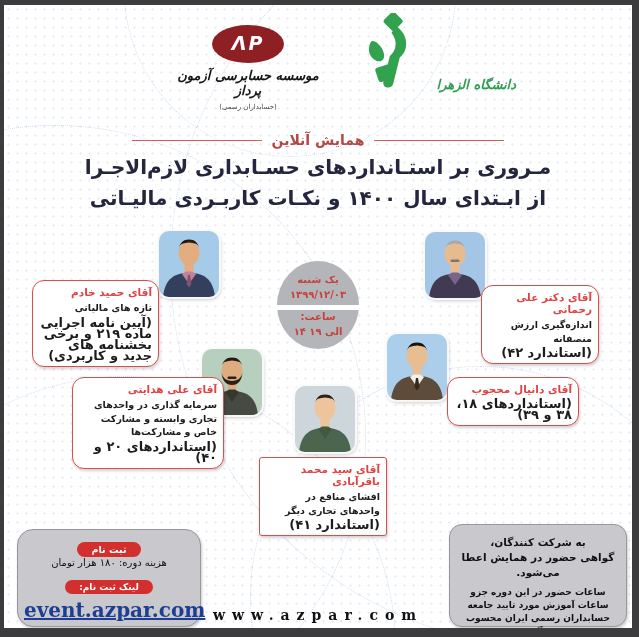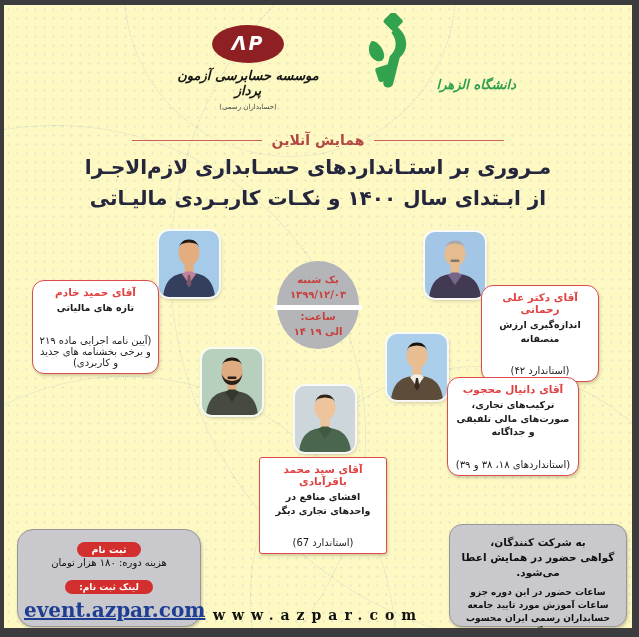--- a/index.html
+++ b/index.html
@@ -1,18 +1,18 @@
 <!DOCTYPE html>
 <html lang="fa"><head>
 <meta charset="utf-8">
 <style>
   html,body{margin:0;padding:0;background:#6b6b6b;}
   .frame{position:relative;width:639px;height:637px;box-sizing:border-box;
     border-style:solid;border-color:#3c3c3e;border-width:5px 7px 9px 4px;
-    background:#fef9c3;overflow:hidden;font-family:"DejaVu Sans",sans-serif;}
+    background:#ffffff;overflow:hidden;font-family:"DejaVu Sans",sans-serif;}
   
   .dots{position:absolute;inset:0;pointer-events:none;
     background-image:radial-gradient(rgba(110,140,205,.14) 1px,transparent 1.2px);
     background-size:9px 9px;}
   .pc{position:absolute;border:1.5px dotted rgba(110,145,210,.33);border-radius:50%;pointer-events:none;}
   #pc1{width:620px;height:620px;left:-260px;top:120px;}
   #pc2{width:760px;height:760px;right:-300px;top:-120px;}
   #pc3{width:460px;height:460px;right:-80px;bottom:-200px;}
   #pc4{width:540px;height:540px;left:-150px;bottom:-290px;}
   #pc5{width:330px;height:330px;left:120px;top:-180px;}
@@ -49,25 +49,25 @@
   #ph-mahjoub{left:383px;top:329px;}
   #ph-bagher{left:291px;top:381px;}
   .v-khadem{--bg:#a6cbe8;--hair:#241a12;--skin:#e3ad80;--suit:#333f5c;--shirt:#c2829b;--tie:#7d5668;}
   .v-rahmani{--bg:#a3c6e6;--hair:#a9a9ad;--skin:#e7bb90;--suit:#413a52;--shirt:#77658a;--mustache:#7c7672;}
   .v-hedayati{--bg:#b7d0bd;--hair:#231b12;--skin:#dfab80;--suit:#474a40;--shirt:#35382f;--beard:#29201a;--mustache:#29201a;}
   .v-mahjoub{--bg:#abcfeb;--hair:#1a130e;--skin:#e9bd92;--suit:#5e4c3b;--shirt:#f1efe8;--tie:#33291f;}
   .v-bagher{--bg:#cdd7db;--hair:#2c2217;--skin:#eec49c;--suit:#4b664f;--shirt:#41593f;}
 
   
   .card{position:absolute;background:#fff;border:1.5px solid #dd4b4b;border-radius:12px;
-    padding:5px 6px;text-align:center;direction:rtl;box-sizing:border-box;
+    padding:5px 6px;direction:rtl;box-sizing:border-box;
     box-shadow:1px 2px 3px rgba(0,0,0,.18);}
   .card .nm{color:#e04343;font-weight:bold;font-size:10.5px;margin-bottom:3px;}
   .card .tp{color:#1c1c1c;font-weight:bold;font-size:9.5px;line-height:13.5px;}
-  .card .dt{color:#1c1c1c;font-weight:normal;font-size:10px;line-height:11px;margin-top:20px;}
+  .card .dt{color:#1c1c1c;font-weight:bold;font-size:13px;line-height:11px;margin-top:2px;}
   #card-khadem{left:28px;top:275px;width:127px;}
   #card-rahmani{left:477px;top:280px;width:118px;}
   #card-hedayati{left:68px;top:372px;width:152px;}
   #card-mahjoub{left:443px;top:372px;width:132px;}
   #card-bagher{left:255px;top:452px;width:128px;border-radius:3px;}
 
   
   .panel{position:absolute;background:#c9c9cd;border:1px solid #97979b;border-radius:16px;
     box-sizing:border-box;direction:rtl;text-align:center;box-shadow:1px 2px 3px rgba(0,0,0,.2);}
   #reg{left:13px;top:524px;width:184px;height:98px;padding:8px 6px;}
@@ -171,29 +171,33 @@
   <div class="card" id="card-khadem">
     <div class="nm">آقای حمید خادم</div>
     <div class="tp">تازه های مالیاتی</div>
     <div class="dt">(آیین نامه اجرایی ماده ۲۱۹ و برخی بخشنامه های جدید و کاربردی)</div>
   </div>
   <div class="card" id="card-rahmani">
     <div class="nm">آقای دکتر علی رحمانی</div>
     <div class="tp">اندازه‌گیری ارزش منصفانه</div>
     <div class="dt">(استاندارد ۴۲)</div>
   </div>
+  <div class="card" id="card-hedayati">
+    <div class="nm">آقای علی هدایتی</div>
+    <div class="tp">سرمایه گذاری در واحدهای تجاری وابسته و مشارکت خاص و مشارکت‌ها</div>
+    <div class="dt">(استانداردهای ۲۰ و ۴۰)</div>
+  </div>
   <div class="card" id="card-mahjoub">
     <div class="nm">آقای دانیال محجوب</div>
-    <div class="tp">ترکیب‌های تجاری، صورت‌های مالی تلفیقی و جداگانه</div>
     <div class="dt">(استانداردهای ۱۸، ۳۸ و ۳۹)</div>
   </div>
   <div class="card" id="card-bagher">
     <div class="nm">آقای سید محمد باقرآبادی</div>
     <div class="tp">افشای منافع در واحدهای تجاری دیگر</div>
-    <div class="dt">(استاندارد 67)</div>
+    <div class="dt">(استاندارد ۴۱)</div>
   </div>
 
   <div class="panel" id="reg">
     <span class="pill">ثبت نام</span>
     <div class="fee">هزینه دوره: ۱۸۰ هزار تومان</div>
     <span class="pill small">لینک ثبت نام:</span>
     <a class="reg-link">event.azpar.com</a>
   </div>
 
   <div class="panel" id="cert">

